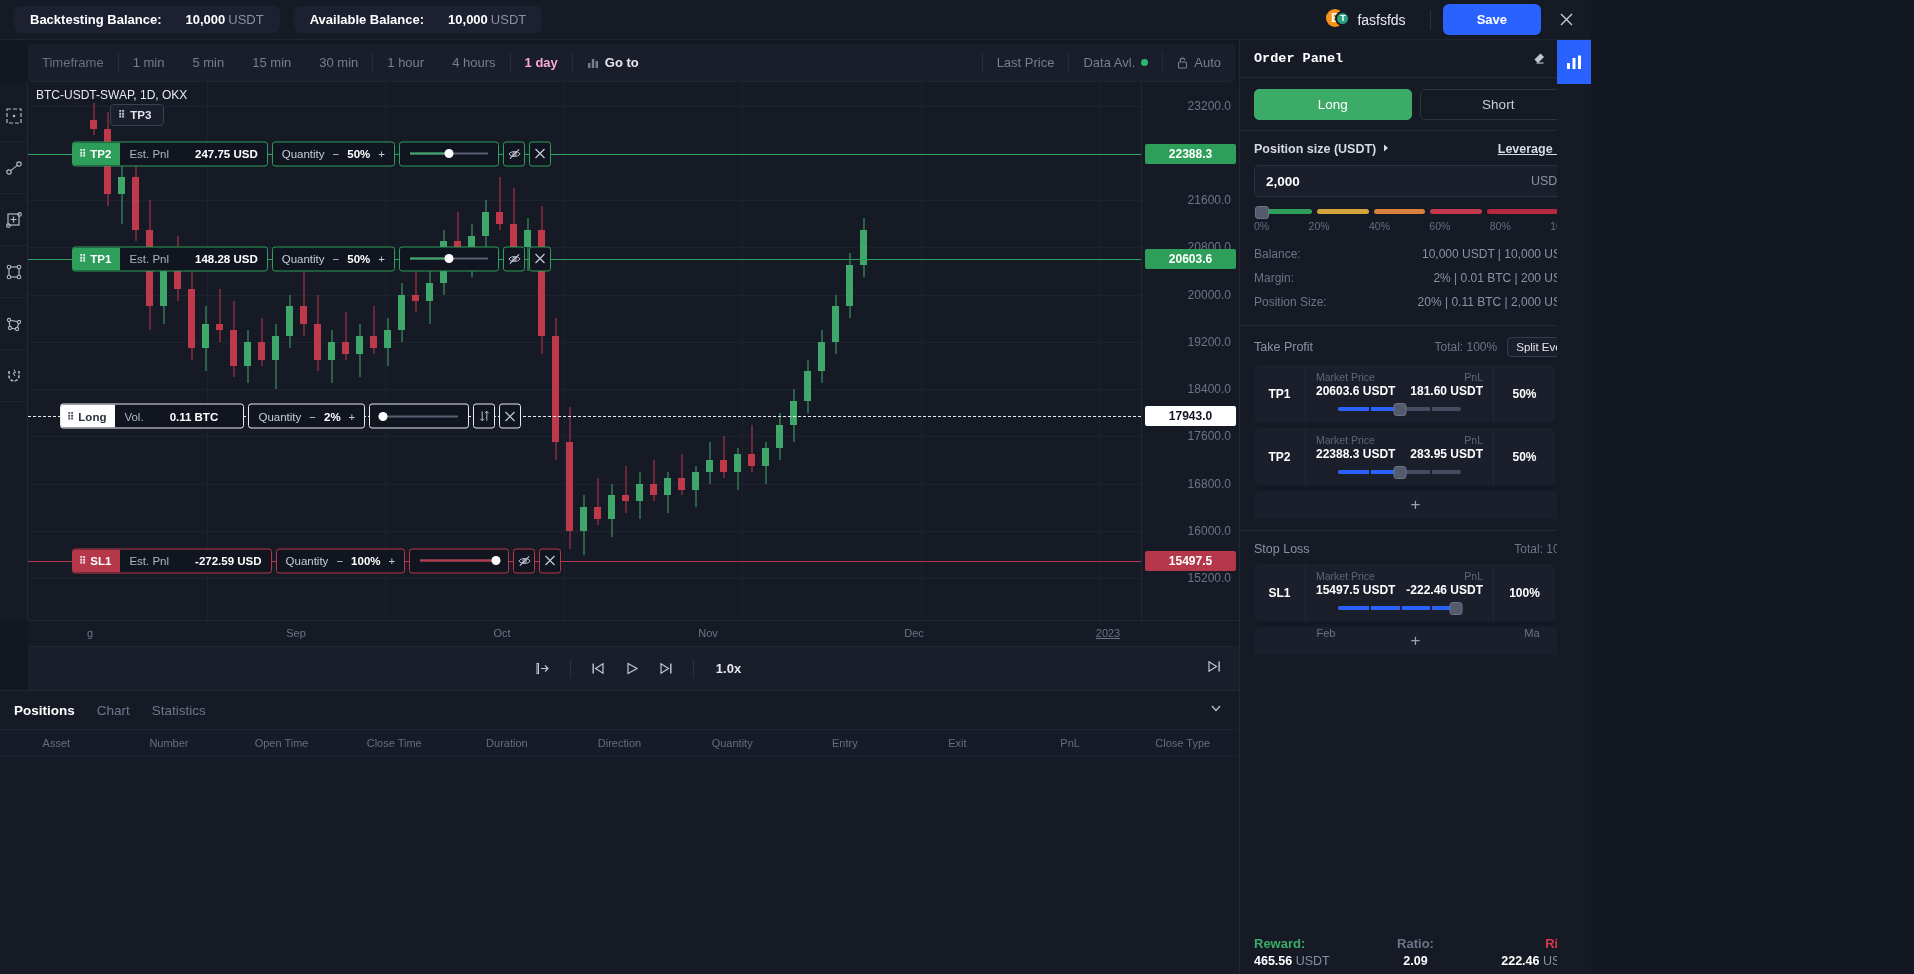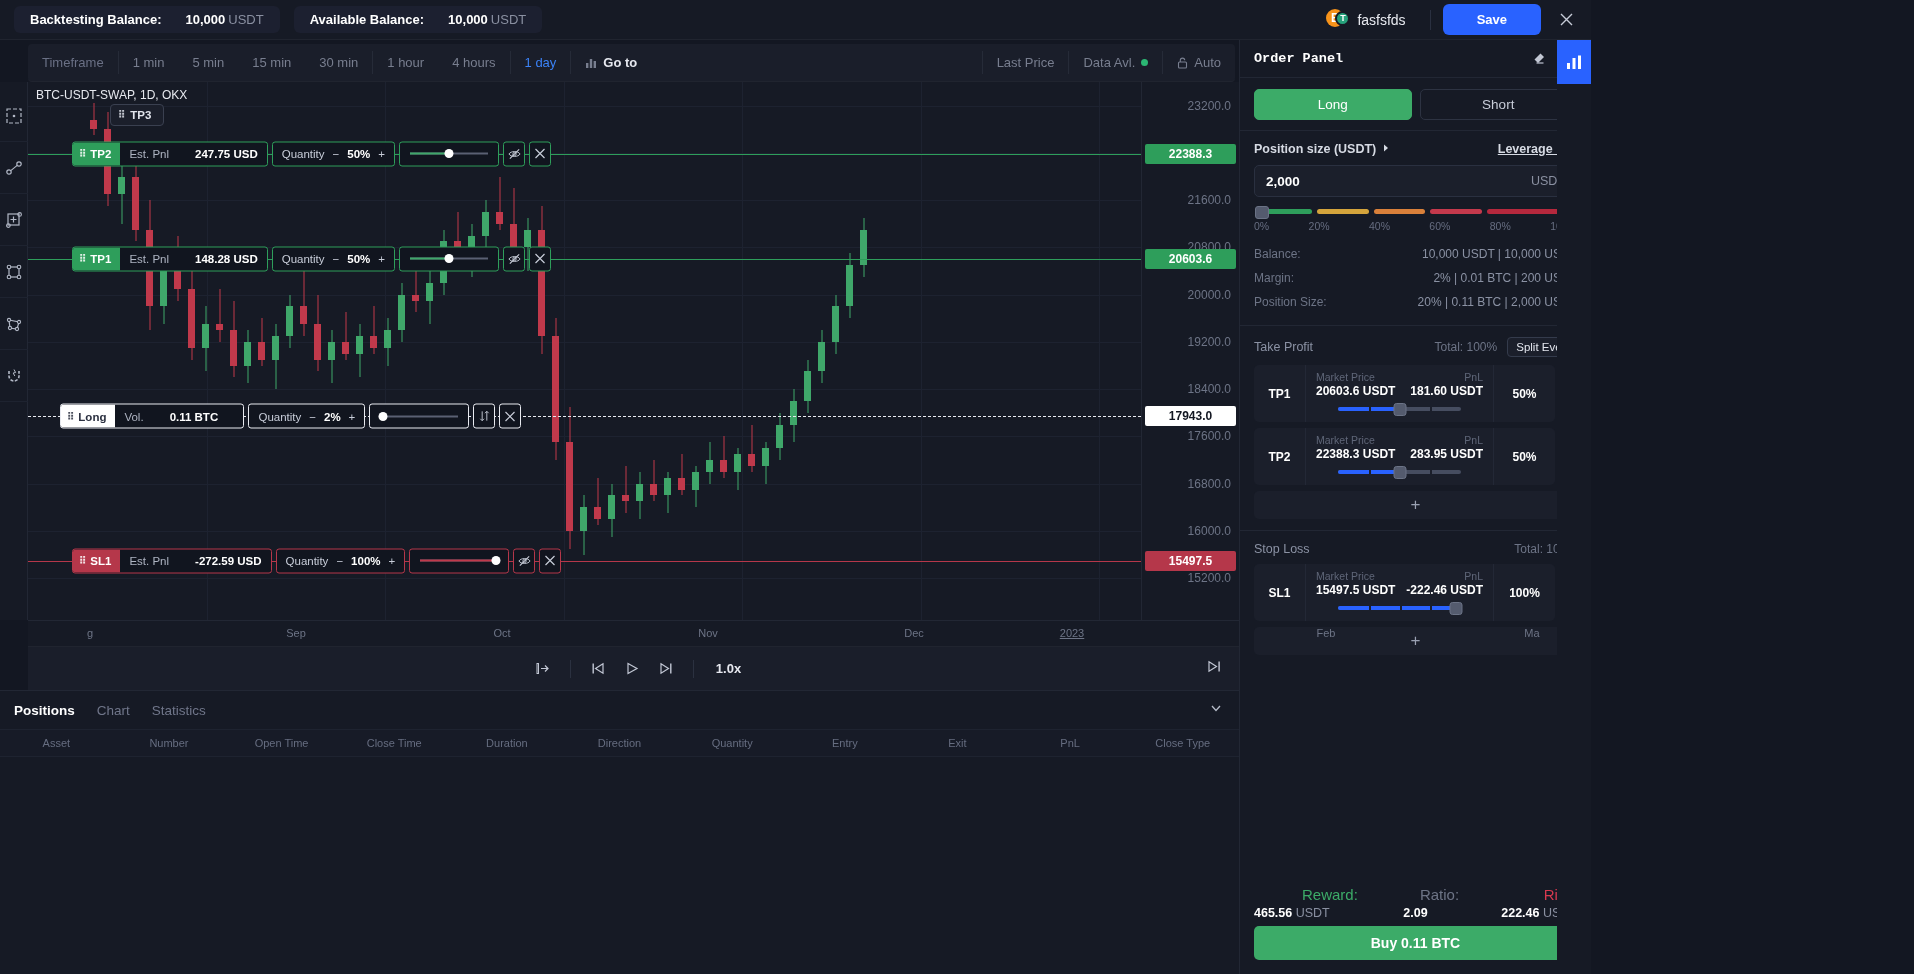--- a/index.html
+++ b/index.html
@@ -64,21 +64,21 @@
     height: 38px; flex: 0 0 38px;
     background: #1a1e2a; display: flex; align-items: stretch;
     border-bottom: 1px solid #20242f;
     margin: 4px 4px 0 28px; border-radius: 4px;
   }
   .tb-item {
     display: flex; align-items: center; padding: 0 14px;
     font-size: 13px; color: #787e8f; cursor: pointer; white-space: nowrap;
   }
   .tb-item.label { color: #6a7085; cursor: default; }
-  .tb-item.active { color: #3b82f6; font-weight: 400; }
+  .tb-item.active { color: #f9a8d4; font-weight: 700; }
   .tb-sep { width: 1px; background: #262b38; margin: 7px 0; }
   .tb-flex { flex: 1; }
   .dot-green { width: 7px; height: 7px; border-radius: 50%; background: #2bb673; margin-left: 6px; }
   .tb-icon { margin-right: 6px; display: inline-flex; }
 
   
   .chart-region { position: relative; flex: 1; min-height: 0; display: flex; }
   .tool-rail {
     width: 28px; flex: 0 0 28px; background: #161a25;
     border-right: 1px solid #222734; padding-top: 8px;
@@ -320,21 +320,21 @@
   .add-row {
     margin: 0 14px 0 14px; height: 28px; background: #1b1f2b; border-radius: 5px;
     display: flex; align-items: center; justify-content: center; color: #9aa1b2;
     font-size: 17px; cursor: pointer;
   }
   .op-spacer { flex: 1; }
   .rrr { display: flex; padding: 0 14px 6px 14px; }
   .rrr-c { flex: 1; }
   .rrr-c.mid { text-align: center; }
   .rrr-c.right { text-align: right; }
-  .rrr-k { font-size: 15px; font-weight: 400; margin-left: 48px; }
+  .rrr-k { font-size: 13px; font-weight: 700; }
   .rrr-k.rew { color: #3cab68; }
   .rrr-k.rat { color: #6d7486; }
   .rrr-k.ris { color: #d7394f; }
   .rrr-v { font-size: 12.5px; color: #ffffff; font-weight: 700; margin-top: 3px; }
   .rrr-v .u { color: #8a90a1; font-weight: 400; }
   .buy-btn {
     margin: 0 14px 14px 14px; height: 34px; background: #3cab68; color: #fff;
     border: none; border-radius: 5px; font-size: 14px; font-weight: 600; cursor: pointer;
     font-family: inherit;
   }
@@ -895,21 +895,21 @@
             <div class="px-badge red" style="top: 478.613px;">15497.5</div>
           </div>
       </div>
 
       <div class="time-axis" id="time-axis">
           <div class="t-tick" style="left: 62px;">g</div>
           <div class="t-tick" style="left: 268px;">Sep</div>
           <div class="t-tick" style="left: 474px;">Oct</div>
           <div class="t-tick" style="left: 680px;">Nov</div>
           <div class="t-tick" style="left: 886px;">Dec</div>
-          <div class="t-tick" style="left: 1044px; text-decoration: underline;">2023</div>
+          <div class="t-tick" style="left: 1080px; text-decoration: underline;">2023</div>
           <div class="t-tick" style="left: 1298px;">Feb</div>
           <div class="t-tick" style="left: 1504px;">Ma</div>
         </div>
 
       <div class="playbar">
         <div class="pb-group">
           <div class="pb-btn">
             <svg width="16" height="15" viewBox="0 0 16 15">
                 <rect x="2" y="2.5" width="1.5" height="10" stroke="currentColor" fill="none" stroke-width="1"></rect>
                 <path d="M6 7.5 h7 M10 4.5 l3 3 -3 3" stroke="currentColor" fill="none" stroke-width="1.2"></path>
@@ -1168,21 +1168,20 @@
         </div>
         <div class="rrr-c mid">
           <div class="rrr-k rat">Ratio:</div>
           <div class="rrr-v">2.09</div>
         </div>
         <div class="rrr-c right">
           <div class="rrr-k ris">Risk:</div>
           <div class="rrr-v"><span>222.46</span> <span class="u">USDT</span></div>
         </div>
       </div>
-      <button class="buy-btn">Buy 0.11 BTC</button>
     </div>
 
     <div class="right-rail">
       <div class="rr-btn">
         <svg width="19" height="19" viewBox="0 0 19 19">
             <rect x="2" y="10" width="3" height="6" fill="currentColor"></rect>
             <rect x="7.5" y="5" width="3" height="11" fill="currentColor"></rect>
             <rect x="13" y="2.5" width="3" height="13.5" fill="currentColor"></rect>
           </svg>
       </div>

